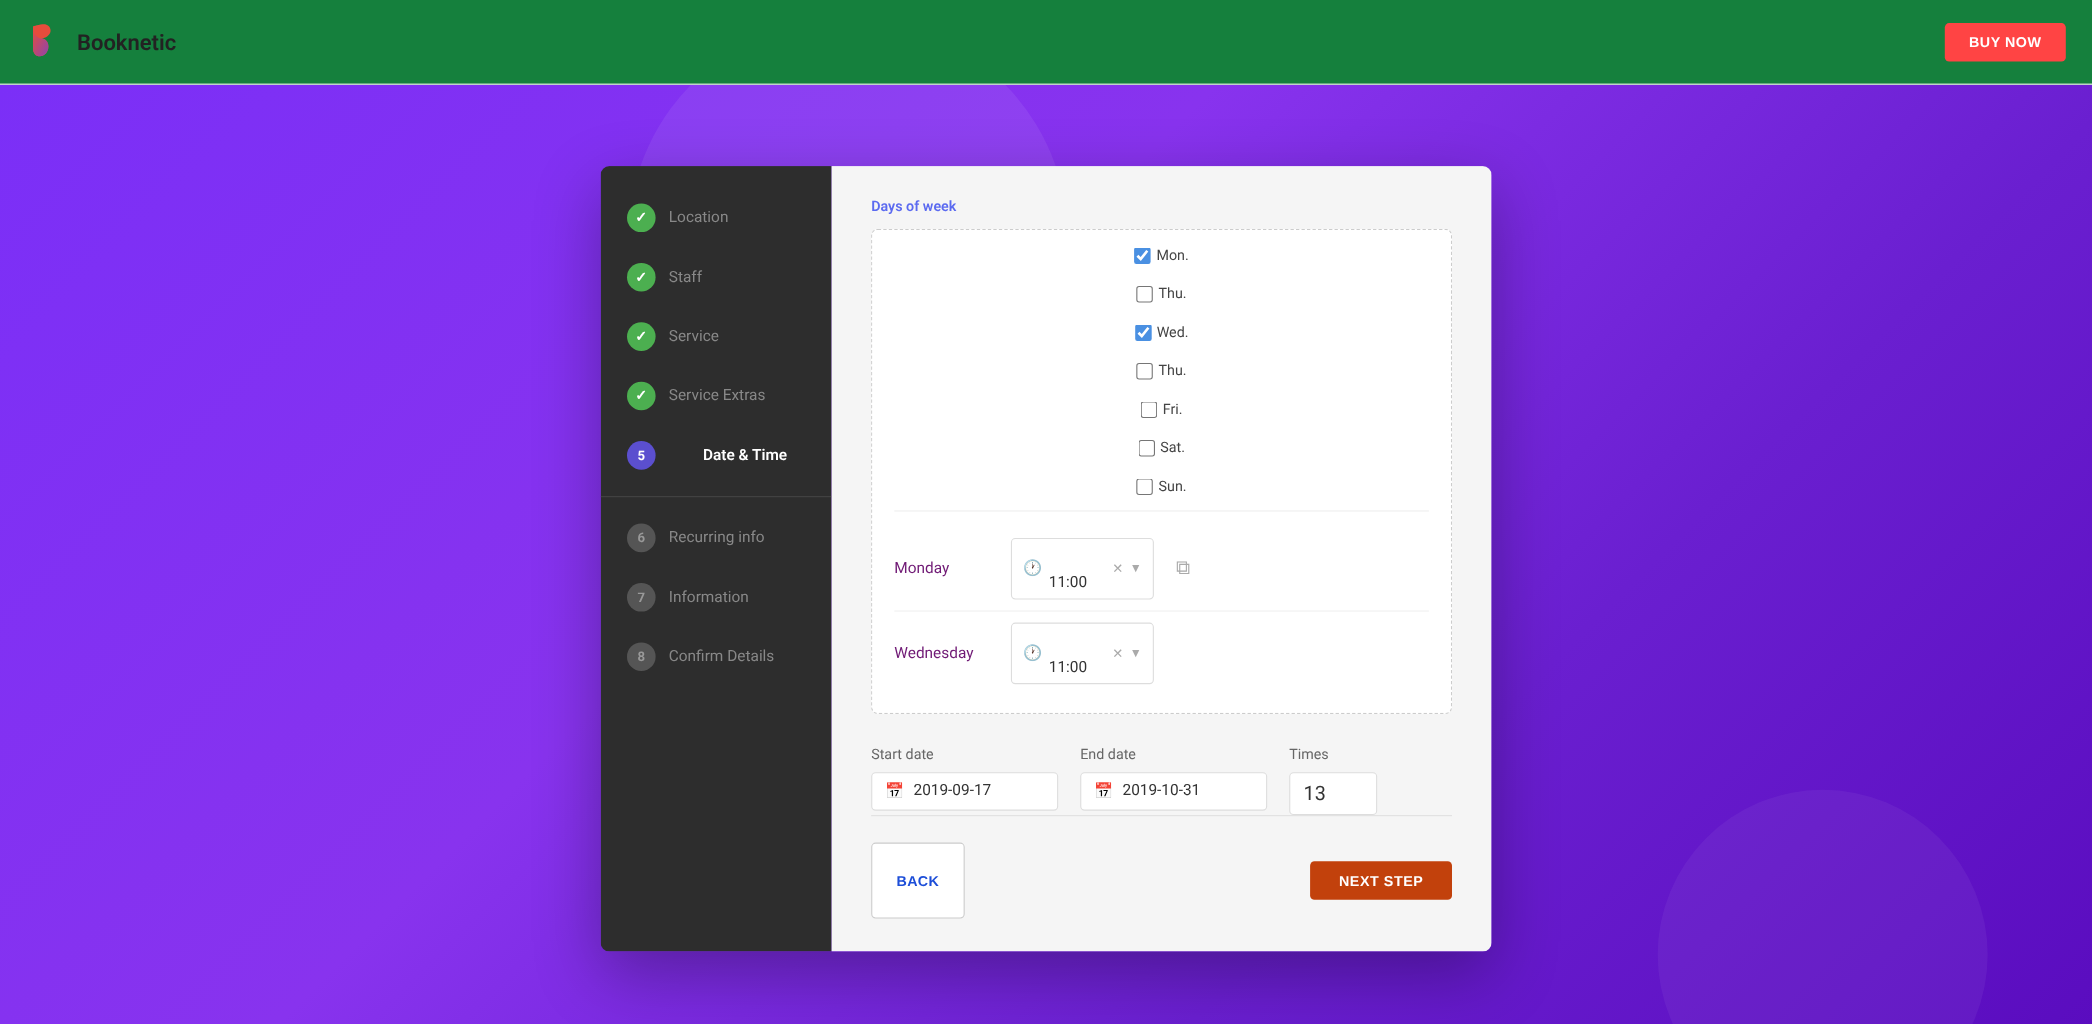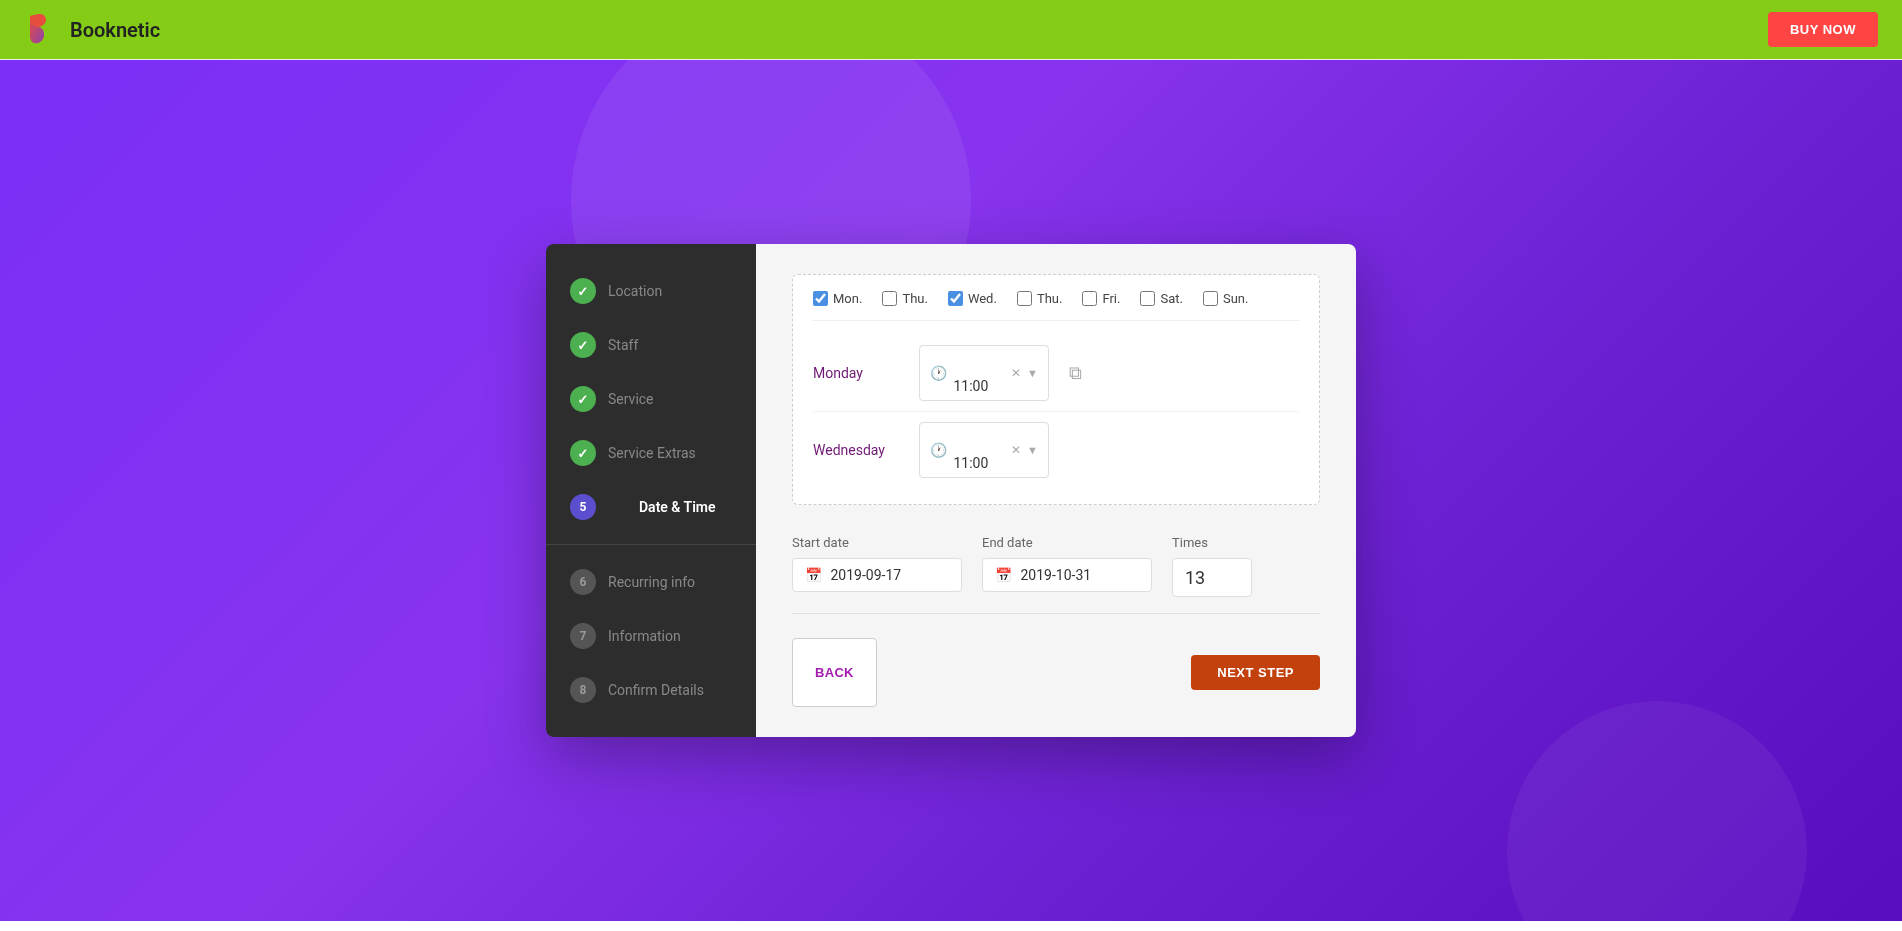--- a/index.html
+++ b/index.html
@@ -1,21 +1,21 @@
 <!DOCTYPE html>
 <html><head>
   <meta charset="utf-8">
   <style>
     * { box-sizing: border-box; margin: 0; padding: 0; }
     body { font-family: -apple-system, BlinkMacSystemFont, 'Segoe UI', Roboto, sans-serif; background: #fff; }
 
     
     .navbar {
-      height: 60px;
-      background: #84cc16;
+      height: 77px;
+      background: #15803d;
       display: flex;
       align-items: center;
       justify-content: space-between;
       padding: 0 24px;
       border-bottom: 1px solid #eee;
       position: relative;
       z-index: 10;
     }
     .navbar-logo {
       display: flex;
@@ -160,20 +160,21 @@
       padding: 16px 20px;
       margin-bottom: 20px;
     }
     .days-row {
       display: flex;
       align-items: center;
       gap: 20px;
       border-bottom: 1px solid #eee;
       padding-bottom: 14px;
       margin-bottom: 14px;
+      flex-direction: column;
     }
     .day-check {
       display: flex;
       align-items: center;
       gap: 5px;
       font-size: 13px;
       color: #444;
       cursor: pointer;
     }
     .day-check input[type="checkbox"] {
@@ -263,21 +264,21 @@
       display: flex;
       justify-content: space-between;
       align-items: center;
       margin-top: auto;
       padding-top: 24px;
       border-top: 1px solid #e0e0e0;
     }
     .back-btn {
       background: #fff;
       border: 1px solid #ccc;
-      color: #a21caf;
+      color: #1d4ed8;
       padding: 26px 22px;
       border-radius: 4px;
       font-size: 13px;
       font-weight: 600;
       cursor: pointer;
       text-transform: uppercase;
       letter-spacing: 0.3px;
     }
     .next-btn {
       background: #c2410c;
@@ -362,20 +363,21 @@
       <div class="sidebar-item">
         <div class="step-circle inactive">
           <span>8</span>
         </div>
         <span class="step-label">Confirm Details</span>
       </div>
     </aside>
 
     <main class="main-content">
 
+      <div class="days-label">Days of week</div>
 
       <div class="days-selector">
 
         <div class="days-row">
           <label class="day-check">
             <input type="checkbox" checked="" style="">
             <span>Mon.</span>
           </label>
           <label class="day-check">
             <input type="checkbox" style="">

